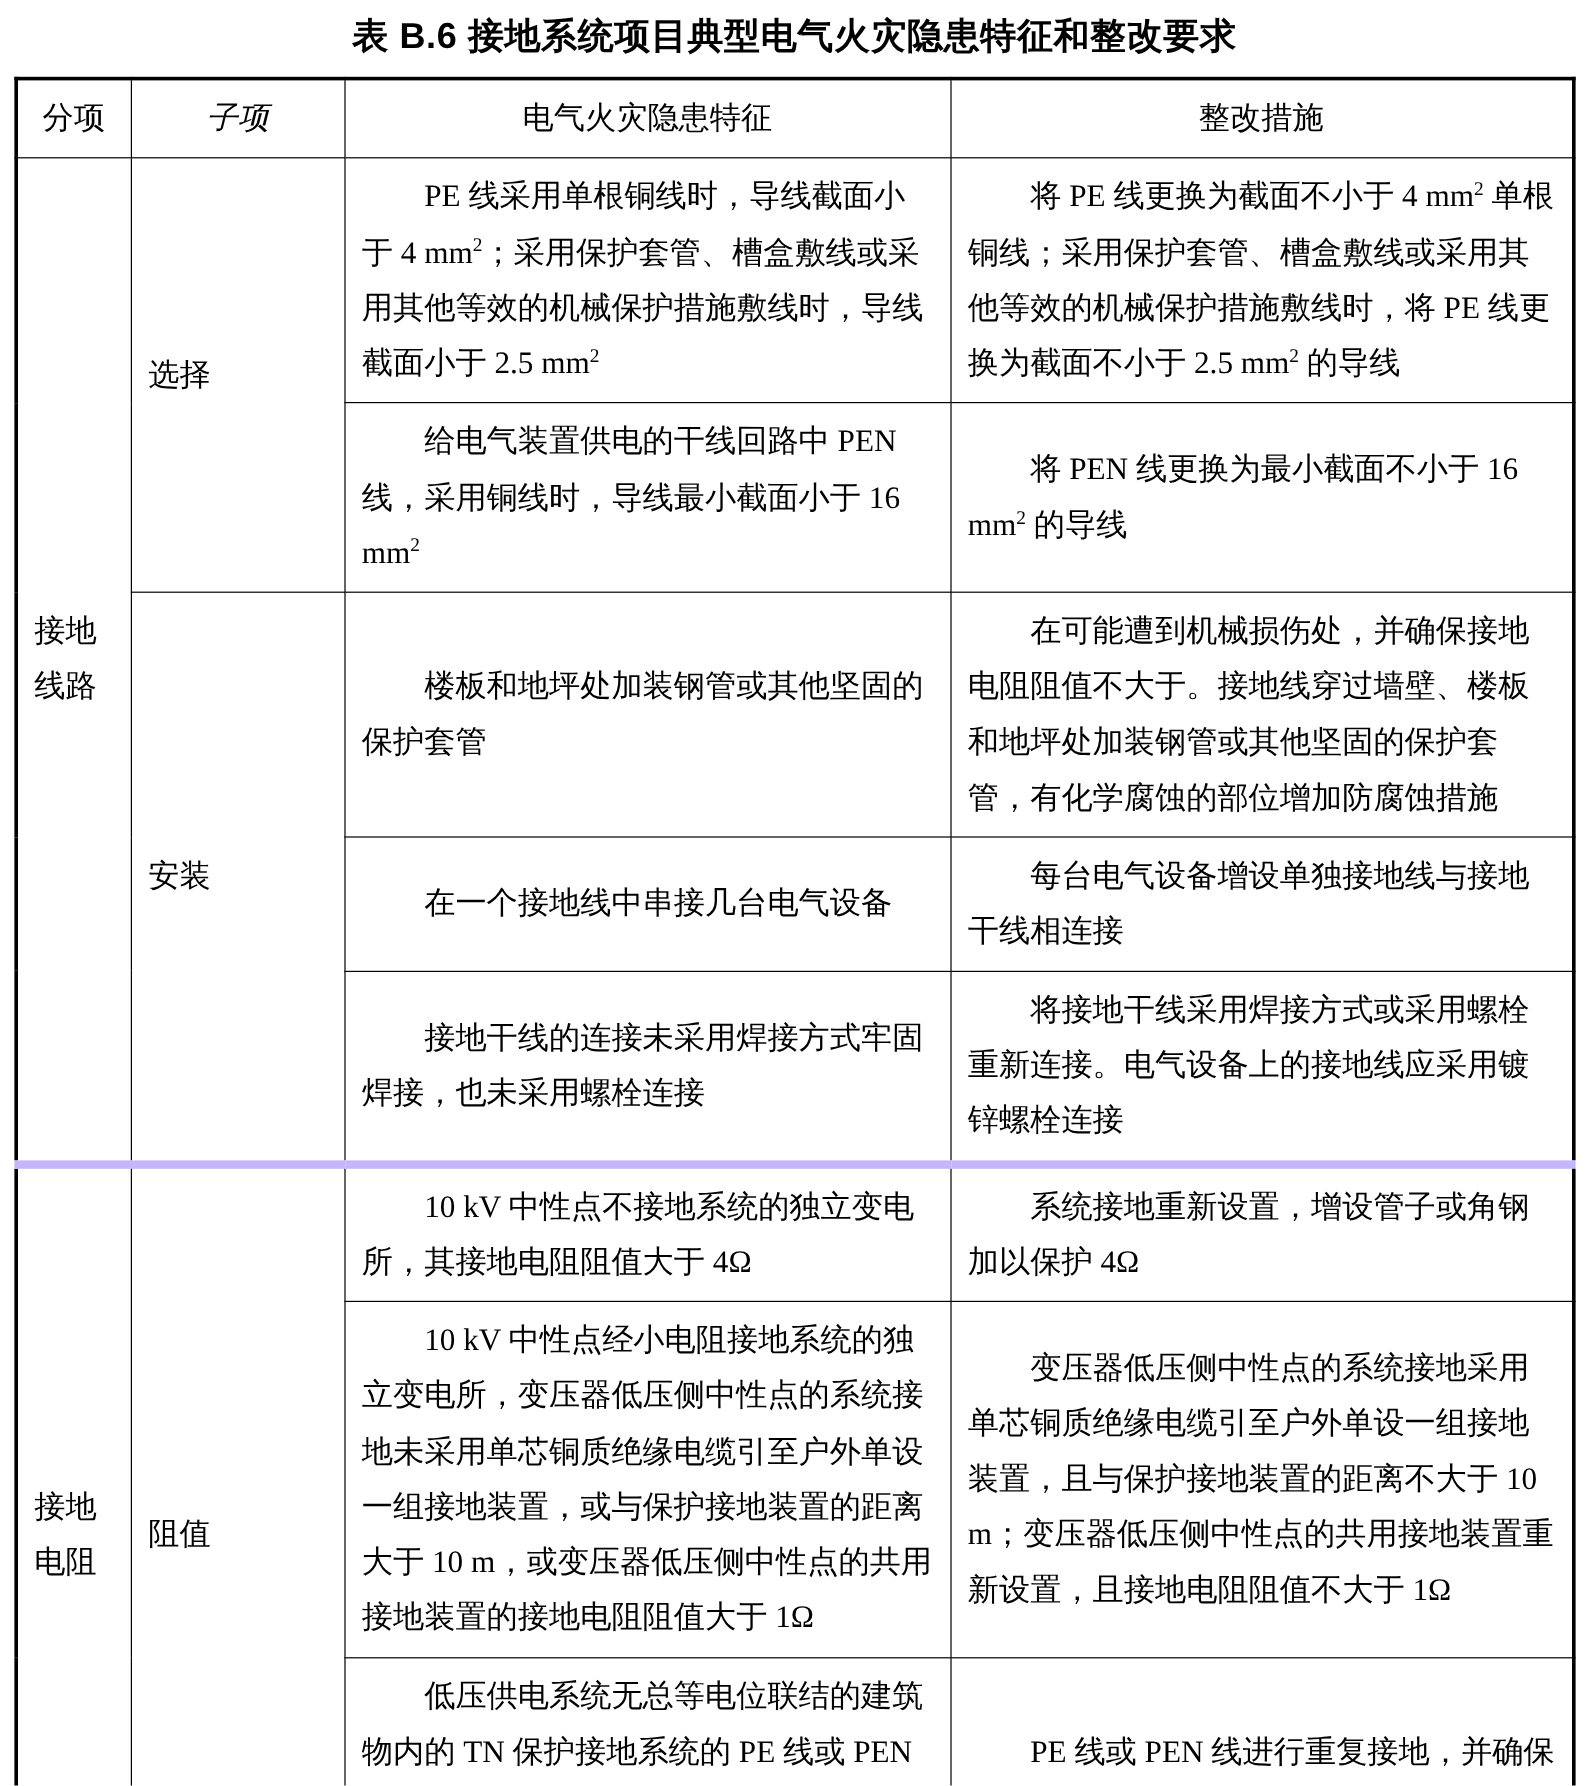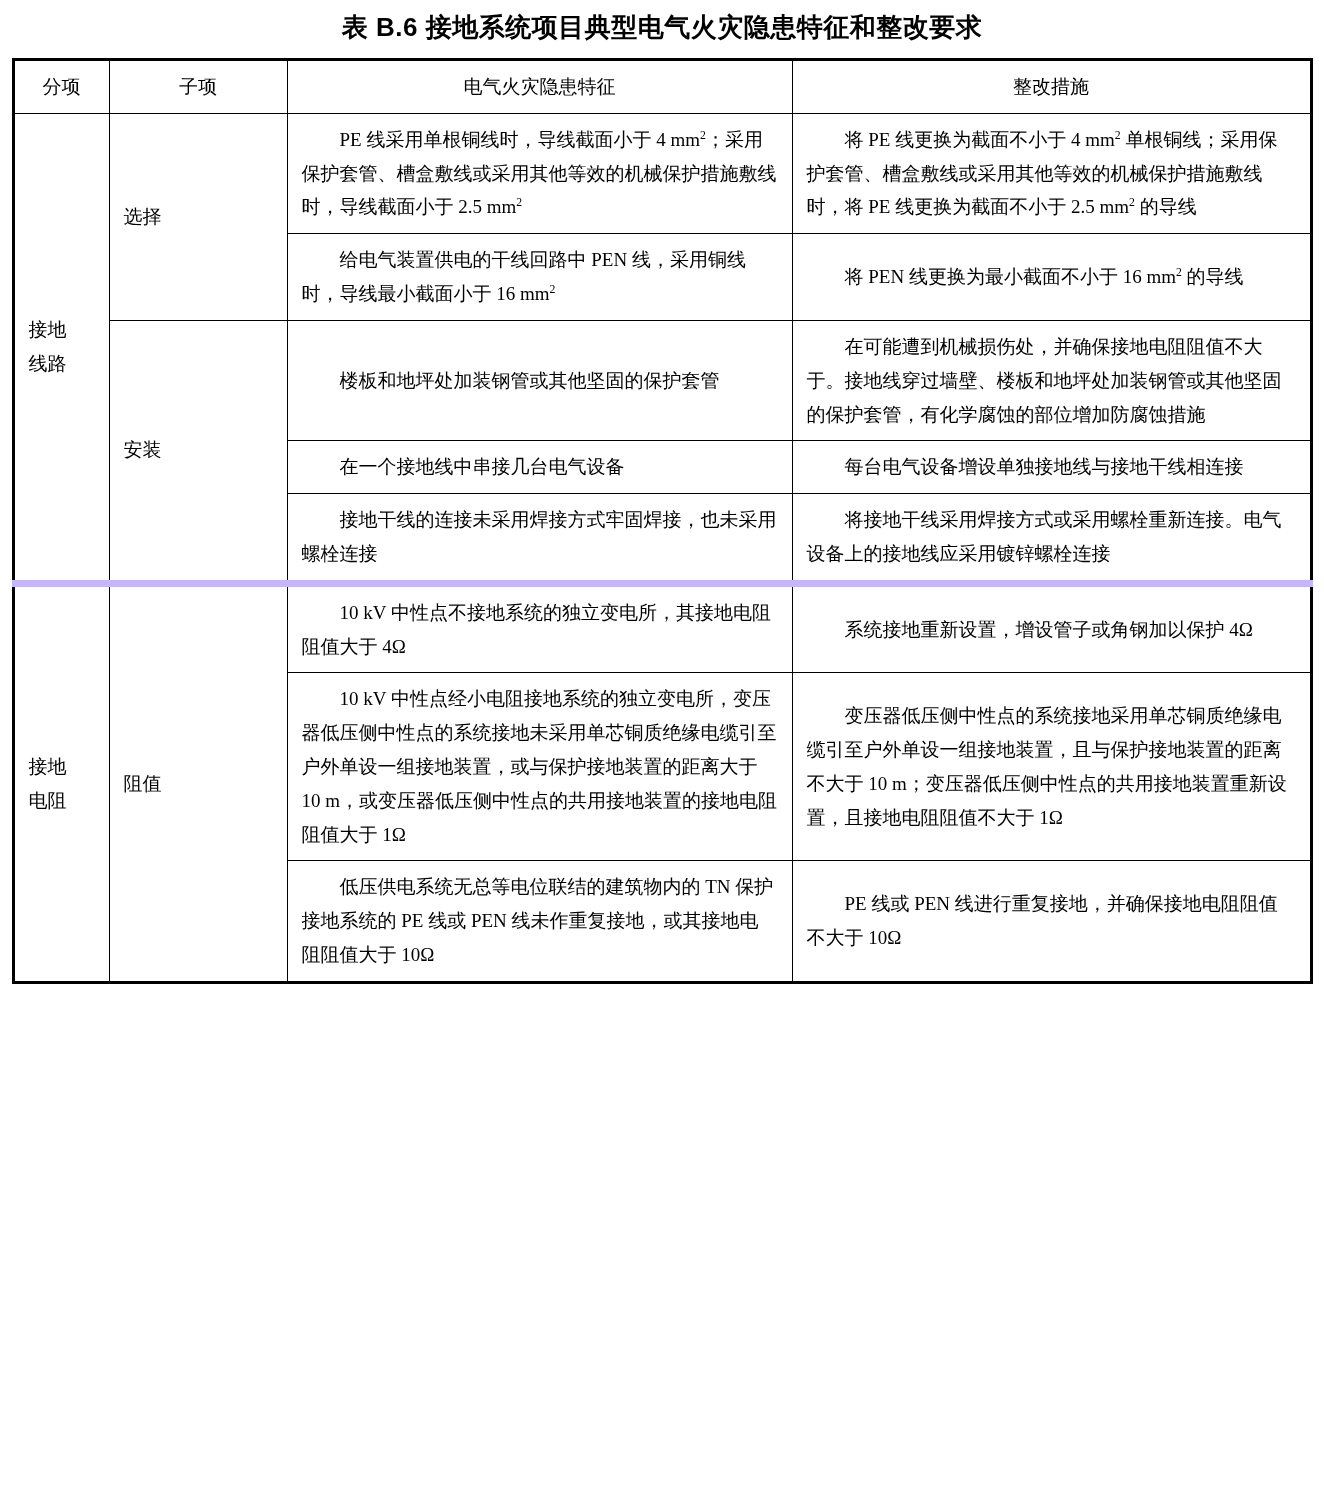--- a/index.html
+++ b/index.html
@@ -15,42 +15,42 @@
     -webkit-font-smoothing: antialiased;
   }
   .page {
     position: relative;
     width: 1324px;
     height: 1488px;
     box-sizing: border-box;
   }
   .table-title {
     text-align: center;
-    font-size: 26px;
+    font-size: 30px;
     font-weight: bold;
     letter-spacing: 0.5px;
     padding-top: 10px;
     padding-bottom: 13px;
     font-family: "Liberation Sans", "DejaVu Sans", sans-serif;
   }
   table.grid {
     border-collapse: collapse;
     table-layout: fixed;
     width: 1298px;
     margin: 0 auto;
     border-top: 3px solid #000;
     border-bottom: 3px solid #000;
     border-left: 3px solid #000;
     border-right: 3px solid #000;
   }
   table.grid td, table.grid th {
     border: 1.5px solid #000;
     vertical-align: middle;
     font-weight: normal;
-    font-size: 19px;
+    font-size: 26px;
     line-height: 1.78;
     padding: 9px 14px;
     box-sizing: border-box;
   }
   thead th {
     text-align: center;
     height: 48px;
     padding-top: 5px;
     padding-bottom: 5px;
     border-bottom: 3px solid #000;
@@ -65,21 +65,21 @@
     text-align: left;
     text-indent: 2em;
   }
   
   tr.section-start > td {
     border-top: 7px solid #c4b5fd;
   }
   td.col-cat { border-right: 3px solid #000; }
   th.h-cat { border-right: 3px solid #000; }
   td.col-sub { border-right: 3px solid #000; }
-  th.h-sub  { border-right: 3px solid #000; }
+  th.h-sub  { border-right: 3px solid #000; font-style: italic; }
   td.col-feature { border-right: 3px solid #000; }
   th.h-feature   { border-right: 3px solid #000; text-align: center; }
 
   sup { font-size: 0.62em; vertical-align: super; line-height: 0; }
 </style>
 </head>
 <body>
 
 <div class="page">
 

